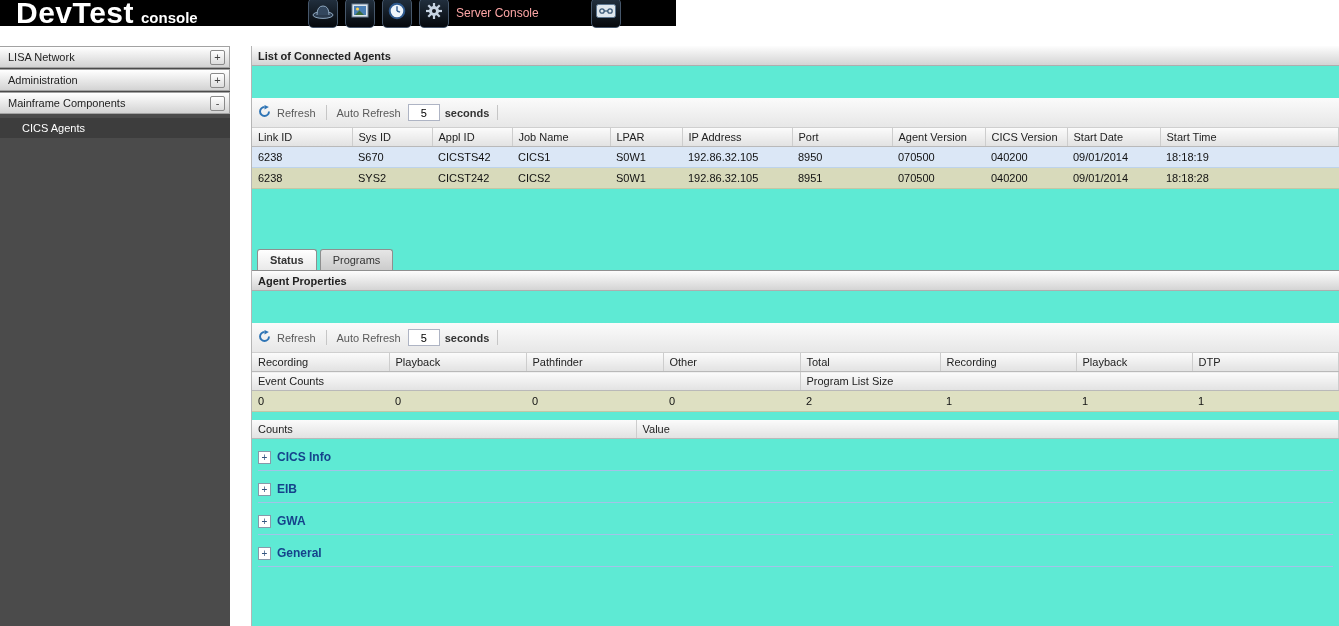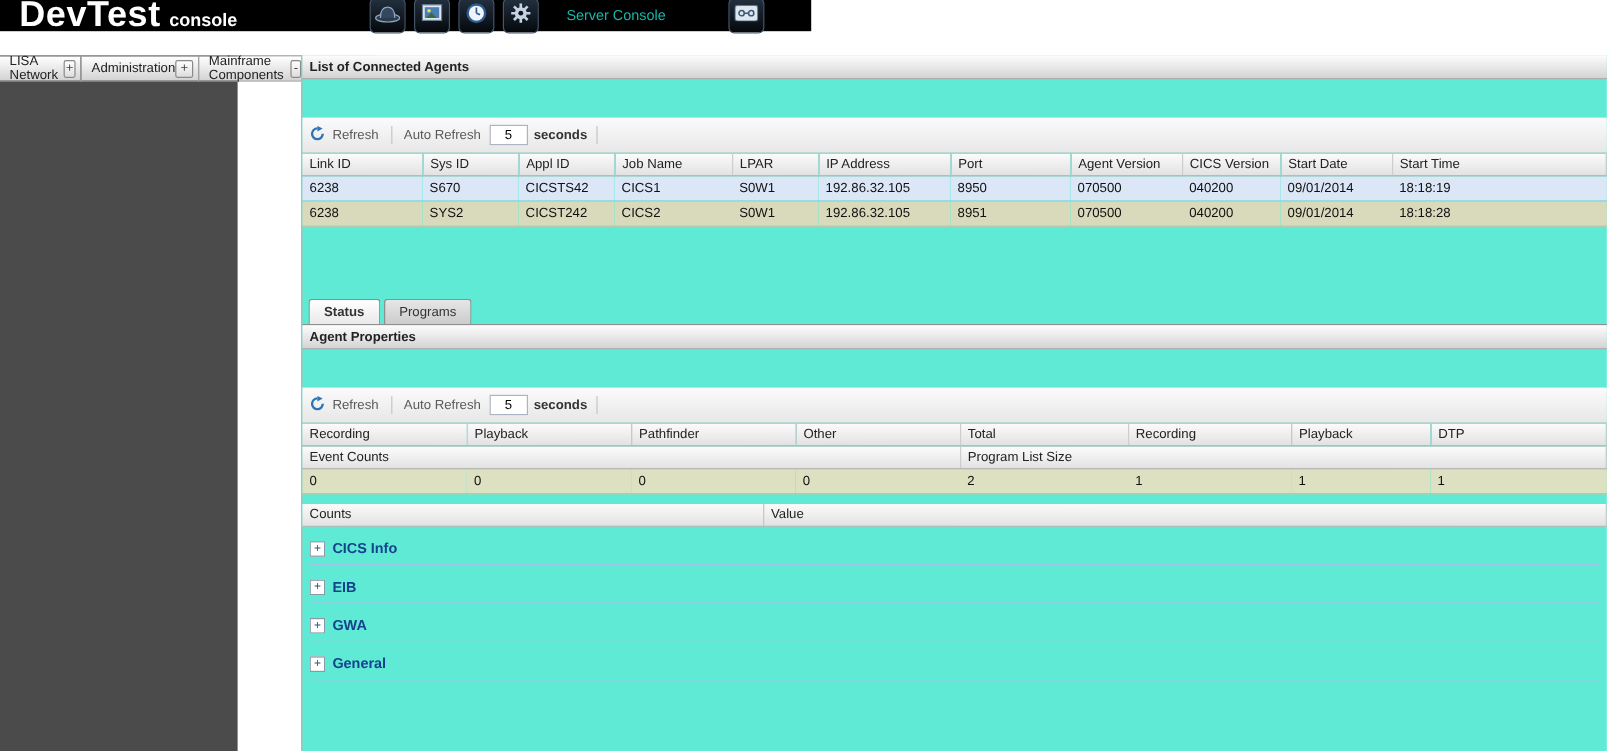--- a/index.html
+++ b/index.html
@@ -9,26 +9,26 @@
   
   .topbar { position:absolute; top:0; left:0; width:676px; height:26px; background:#000;
             display:flex; align-items:center; }
   .logo { width:268px; padding-left:16px; display:flex; align-items:baseline; color:#fff; }
   .logo-title { font-size:30px; font-weight:bold; letter-spacing:.5px; }
   .logo-sub { font-size:15px; margin-left:7px; font-weight:bold; }
   .top-icons { display:flex; align-items:center; margin-left:40px; }
   .icon-btn { width:30px; height:30px; border:1px solid #46576b; border-radius:5px;
               background:linear-gradient(#22303f,#05080c); display:flex; align-items:center;
               justify-content:center; margin-right:7px; cursor:pointer; }
-  .view-label { color:#14b8a6; font-size:12px; margin:0 14px 0 16px; white-space:nowrap; }
+  .view-label { color:#fca5a5; font-size:12px; margin:0 14px 0 0; white-space:nowrap; }
   .icon-btn.cassette { margin-left:38px; }
 
   
-  .sidebar { position:absolute; top:46px; left:0; width:198px; bottom:0; background:#4b4b4b;
-             display:flex; flex-direction:row; }
+  .sidebar { position:absolute; top:46px; left:0; width:230px; bottom:0; background:#4b4b4b;
+             display:flex; flex-direction:column; }
   .acc-header { height:22px; flex:0 0 22px; background:linear-gradient(#ffffff,#d3d3d3);
                 border:1px solid #a2a2a2; border-left:none; margin-bottom:1px;
                 display:flex; align-items:center; justify-content:space-between;
                 padding:0 4px 0 8px; font-size:11px; color:#222; cursor:pointer; }
   .tool-box { width:15px; height:15px; border:1px solid #8a8a8a; border-radius:2px;
               background:linear-gradient(#ffffff,#dddddd); font-size:11px; line-height:13px;
               text-align:center; color:#444; cursor:pointer; }
   .acc-body { flex:1; background:#4b4b4b; padding-top:3px; }
   .child-item { height:20px; line-height:20px; padding-left:22px; color:#ffffff;
                 font-size:11px; background:#3d3d3d; cursor:pointer; }

